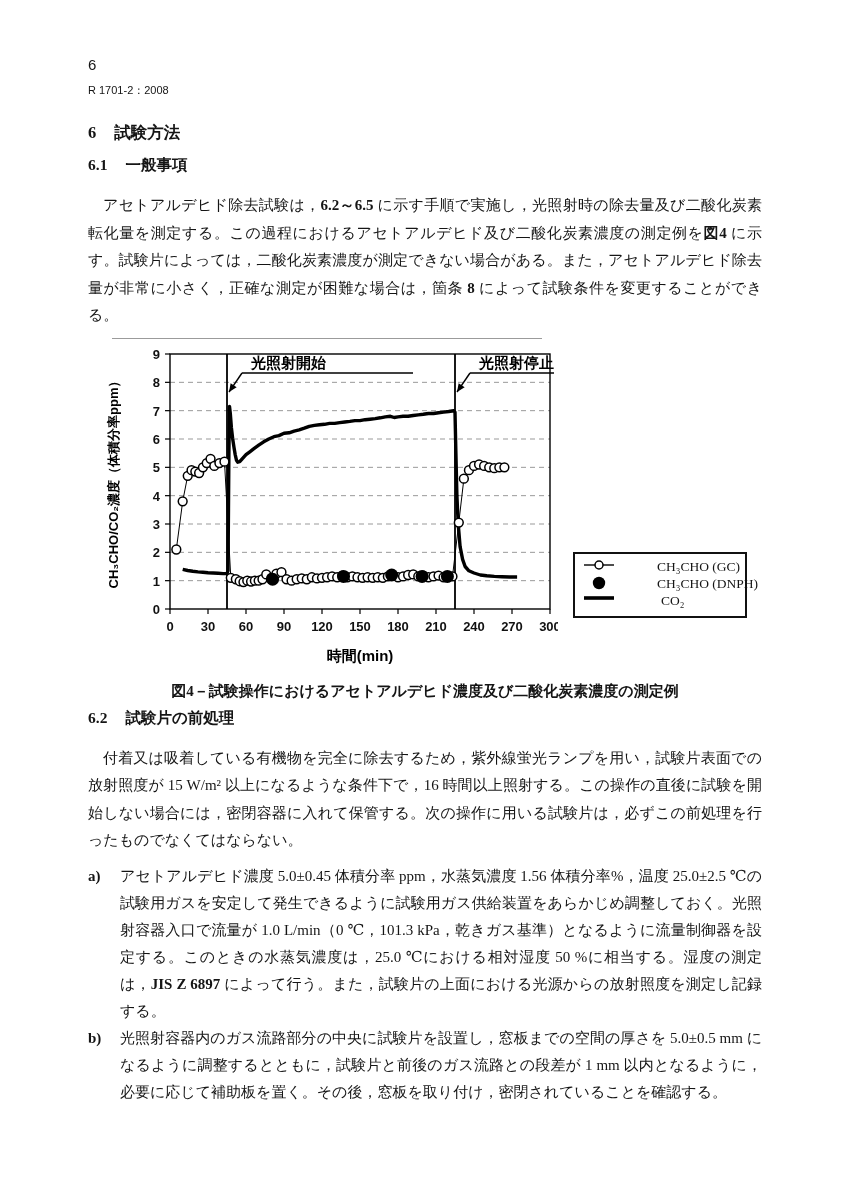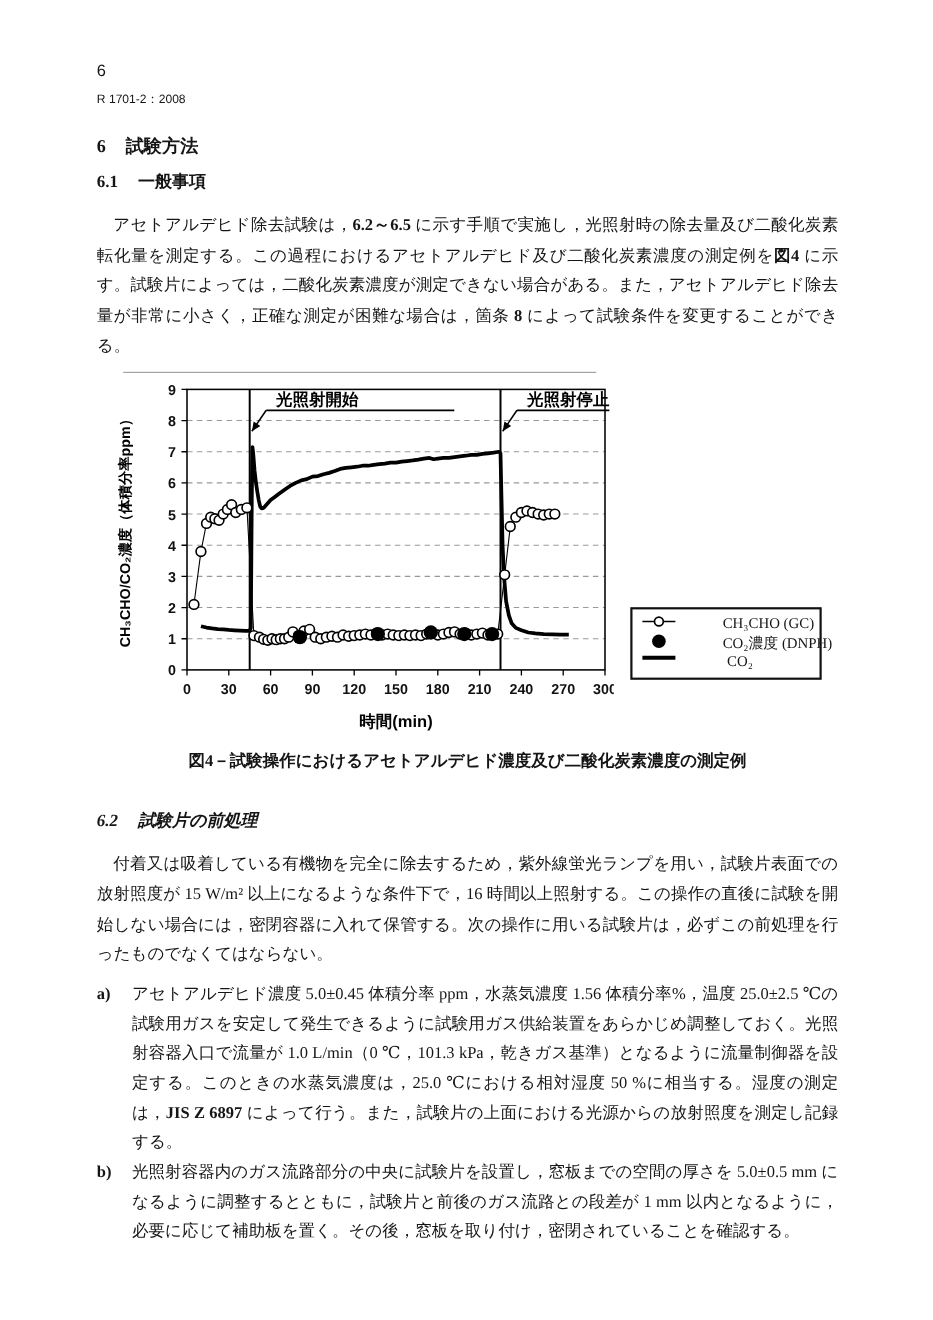--- a/index.html
+++ b/index.html
@@ -20,22 +20,22 @@
   .ann{font-family:"Liberation Sans","DejaVu Sans",sans-serif;font-size:15px;font-weight:bold;fill:#000;}
   .axis-label{font-family:"Liberation Sans","DejaVu Sans",sans-serif;font-size:15px;font-weight:bold;fill:#000;}
   .axis-label-y{font-family:"Liberation Sans","DejaVu Sans",sans-serif;font-size:13px;font-weight:bold;fill:#000;}
   .legend{position:absolute;left:485px;top:214px;width:174px;box-sizing:border-box;
           border:2px solid #111;background:#fff;padding:5px 8px 6px 8px;}
   .lrow{display:flex;align-items:flex-start;height:17px;gap:42px;}
   .lsym{width:36px;display:inline-flex;align-items:center;}
   .llab{font-size:13.5px;font-family:"Liberation Serif","DejaVu Serif",serif;white-space:nowrap;}
   .fig-note{font-size:13.5px;line-height:21px;text-align:justify;text-indent:1em;
             margin:4px 0 0 14px;width:646px;}
-  .fig-title{text-align:center;font-weight:bold;font-size:15px;margin:12px 0 35px 0;}
-  .h62{margin-top:24px;font-style:italic;}
+  .fig-title{text-align:center;font-weight:bold;font-size:15px;margin:12px 0 7px 0;}
+  .h62{margin-top:24px;}
   .h63{margin-top:6px;}
   .li{display:flex;font-size:15px;line-height:27px;margin:0;}
   .li-label{width:32px;flex:0 0 32px;font-weight:bold;}
   .li-text{flex:1;text-align:justify;}
   .mt{margin-top:2px;}
 </style>
 </head>
 <body>
 
 <div class="page">
@@ -202,21 +202,21 @@
               </svg>
           </span>
           <span class="llab">CH₃CHO (GC)</span>
         </div>
         <div class="lrow">
           <span class="lsym">
             <svg width="32" height="14">
                 <circle cx="16" cy="7" r="6.2" fill="#000"></circle>
               </svg>
           </span>
-          <span class="llab">CO₂濃度 (DNPH)</span>
+          <span class="llab">CH₃CHO (DNPH)</span>
         </div>
         <div class="lrow">
           <span class="lsym">
             <svg width="32" height="10">
                 <line x1="1" y1="5" x2="31" y2="5" stroke="#000" stroke-width="3.6"></line>
               </svg>
           </span>
           <span class="llab">CO₂</span>
         </div>
       </div>

